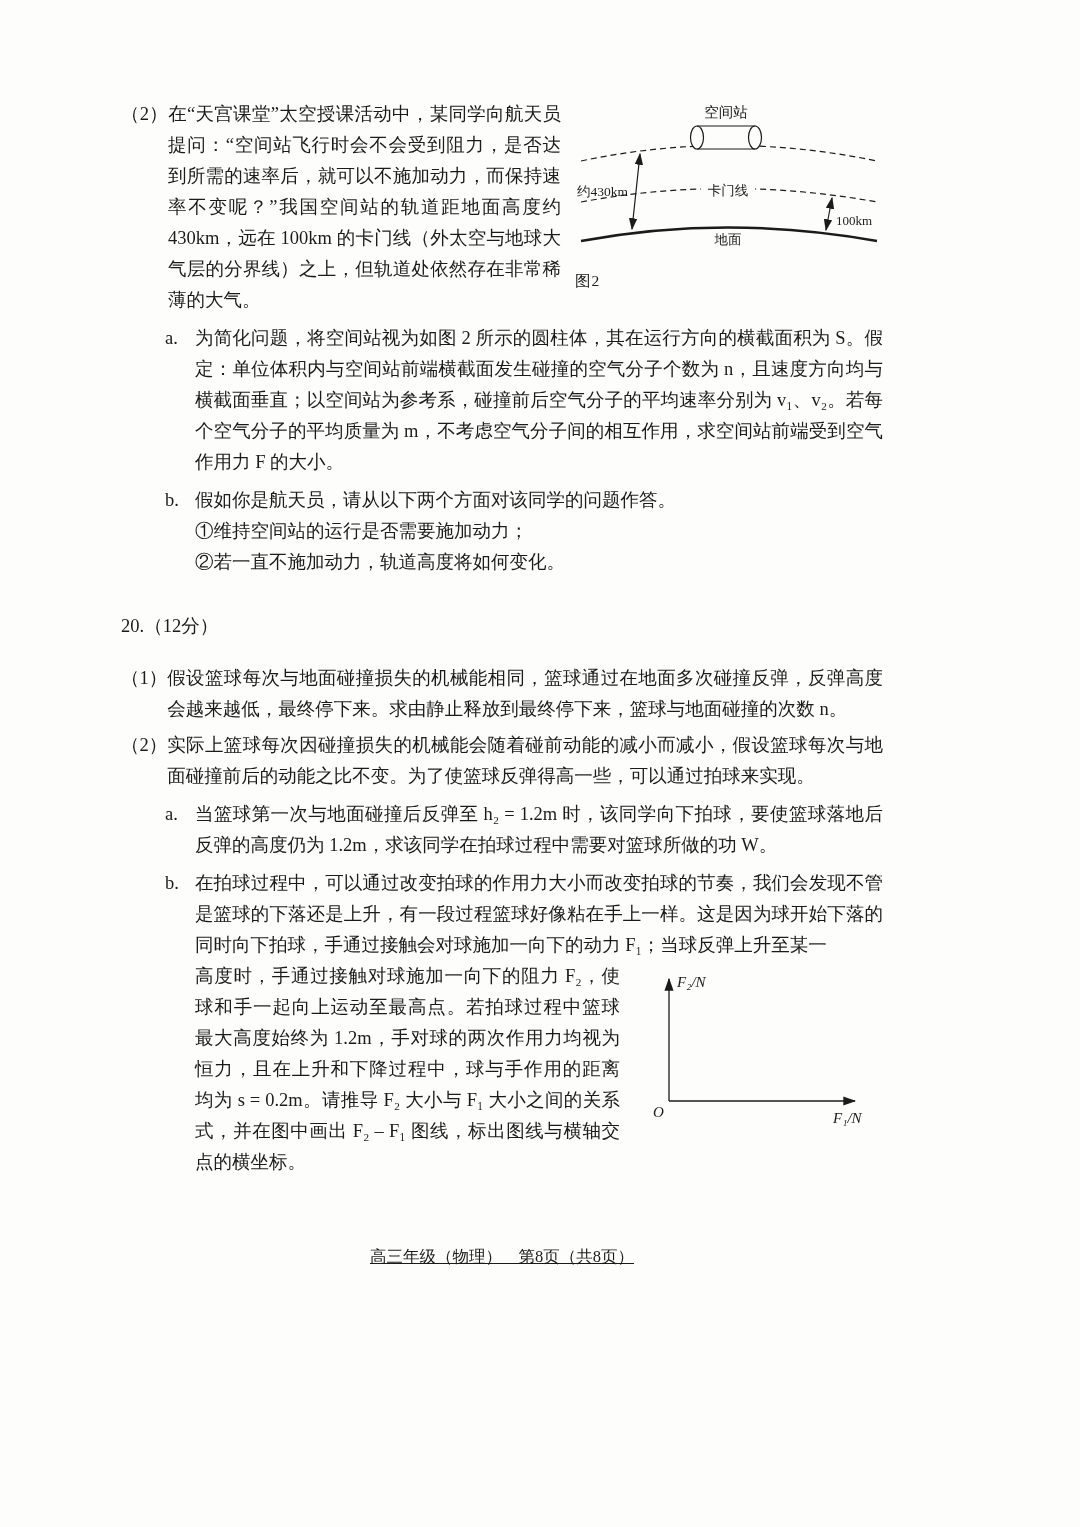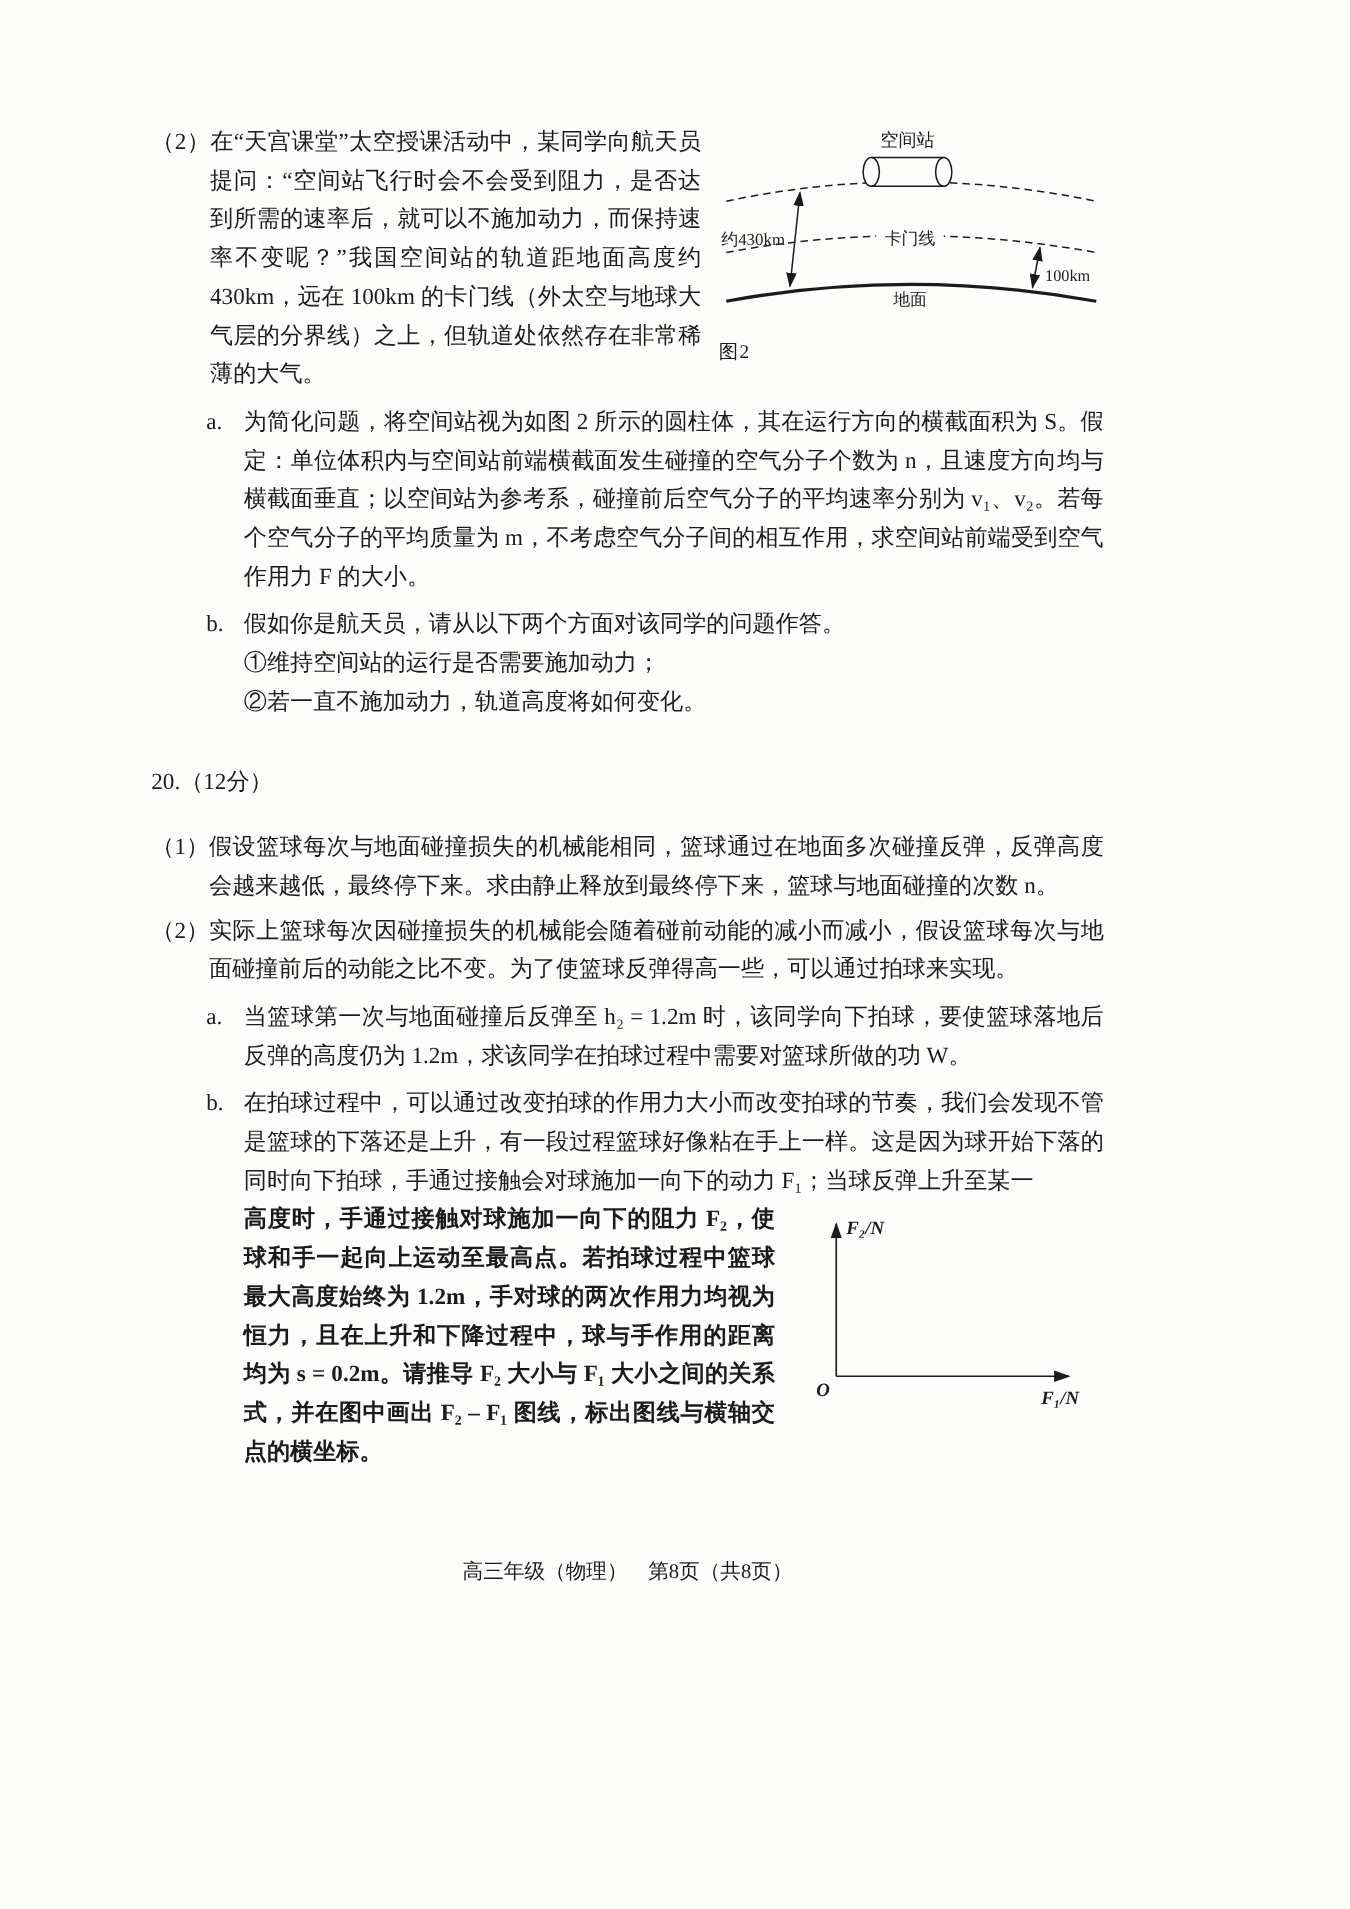--- a/index.html
+++ b/index.html
@@ -11,24 +11,24 @@
   .fig2{float:right;width:308px;margin:4px 0 2px 14px;text-align:left;}
   .fig2 figcaption{font-size:15.5px;margin-top:6px;letter-spacing:1px;line-height:20px;}
   .sub{display:flex;margin-left:44px;margin-top:7px;clear:both;}
   .sub-marker{flex:0 0 30px;}
   .sub-body{flex:1;min-width:0;}
   .part{display:flex;margin-top:5px;}
   .part-marker{flex:0 0 46px;}
   .q20{margin-top:33px;}
   .qhead{margin-bottom:21px;}
   .indent{text-indent:46px;}
-  .wrap-row{display:flex;gap:23px;align-items:flex-start;font-weight:bold;}
+  .wrap-row{display:flex;gap:23px;align-items:flex-start;}
   .wrap-text{flex:1;min-width:0;}
   .graph-fig{flex:0 0 240px;margin:8px 0 0 0;}
-  .footer{position:absolute;left:121px;top:1246px;width:762px;text-align:center;font-size:16.5px;}
+  .footer{position:absolute;left:121px;top:1246px;width:762px;text-align:center;font-size:16.5px;text-decoration:underline;}
   svg text{font-family:"Liberation Serif","DejaVu Serif",serif;fill:#1b1b1b;}
   figure{margin:0;}
 </style>
 </head>
 <body>
 
 <div class="page">
   <div class="content">
 
     <section>

